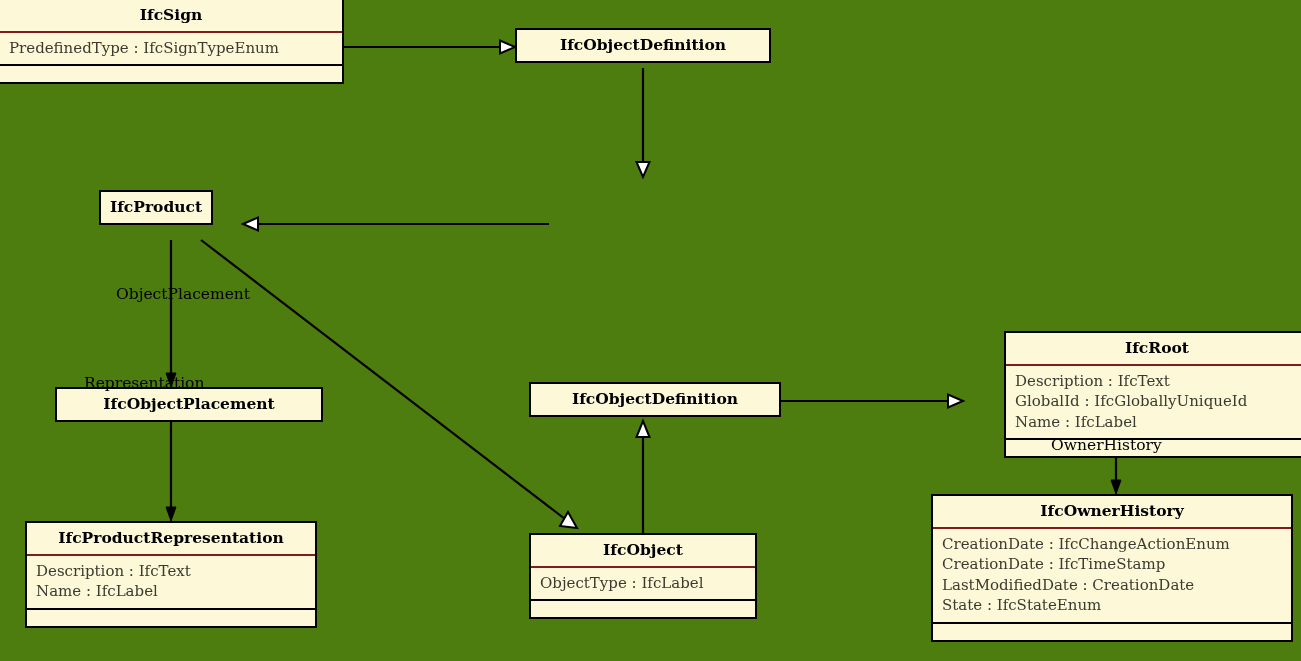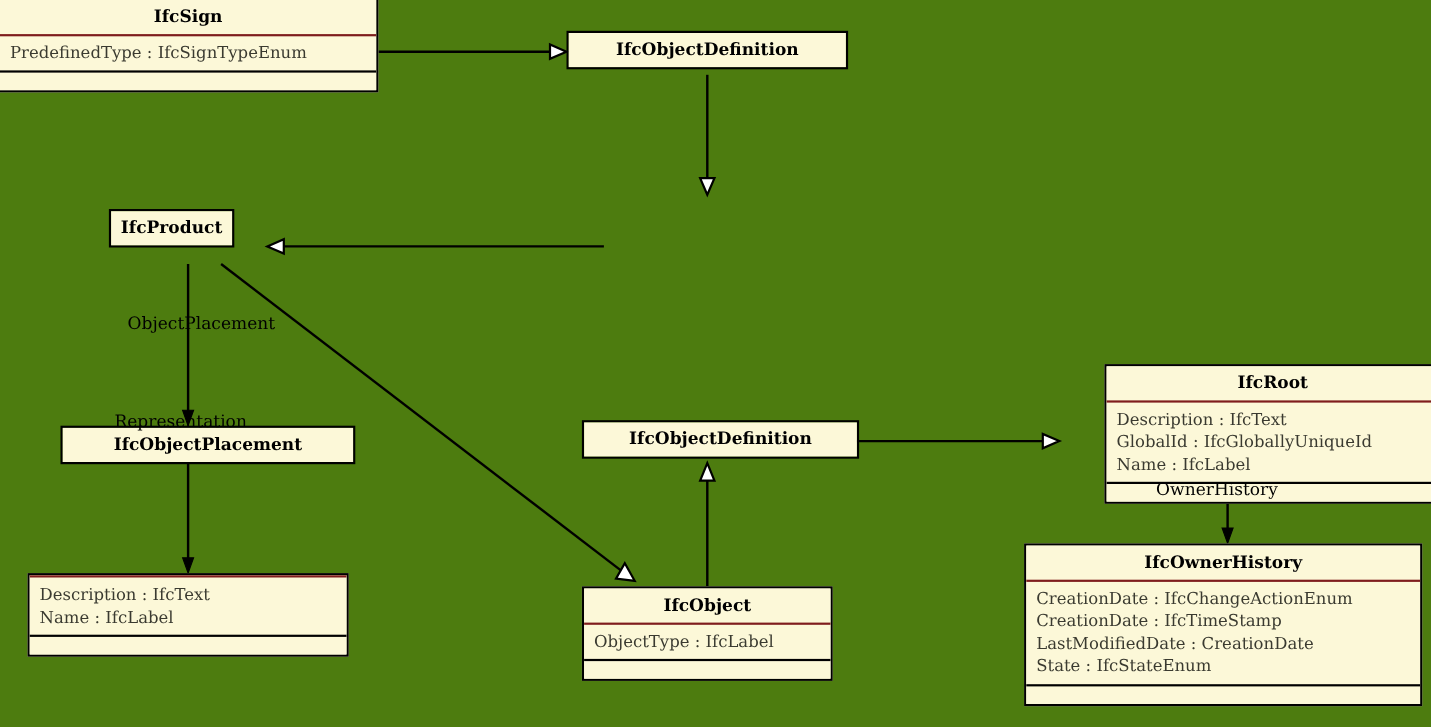--- a/index.html
+++ b/index.html
@@ -132,20 +132,21 @@
 
   <div class="uml-class" style="left:99px; top:190px; width:114px;">
     <div class="compartment comp-title">IfcProduct</div>
   </div>
 
   <div class="uml-class" style="left:55px; top:387px; width:268px;">
     <div class="compartment comp-title">IfcObjectPlacement</div>
   </div>
 
   <div class="uml-class" style="left:25px; top:521px; width:292px;">
+    <div class="compartment comp-title">IfcProductRepresentation</div>
     <div class="compartment comp-attrs">
       <span class="attr-line">Description : IfcText</span>
       <span class="attr-line">Name : IfcLabel</span>
     </div>
     <div class="compartment comp-empty"></div>
   </div>
 
   <div class="uml-class" style="left:529px; top:382px; width:252px;">
     <div class="compartment comp-title">IfcObjectDefinition</div>
   </div>
@@ -174,17 +175,17 @@
       <span class="attr-line">CreationDate : IfcChangeActionEnum</span>
       <span class="attr-line">CreationDate : IfcTimeStamp</span>
       <span class="attr-line">LastModifiedDate : CreationDate</span>
       <span class="attr-line">State : IfcStateEnum</span>
     </div>
     <div class="compartment comp-empty"></div>
   </div>
 
   <div class="edge-label" style="left:91px; top:287px;margin-left:25px;">ObjectPlacement</div>
 
-  <div class="edge-label" style="left:104px; top:376px;text-align:center;">Representation</div>
+  <div class="edge-label" style="left:84px; top:376px;text-align:center;">Representation</div>
 
   <div class="edge-label" style="left:1051px; top:438px;">OwnerHistory</div>
 
 </div>
 
 </body></html>

